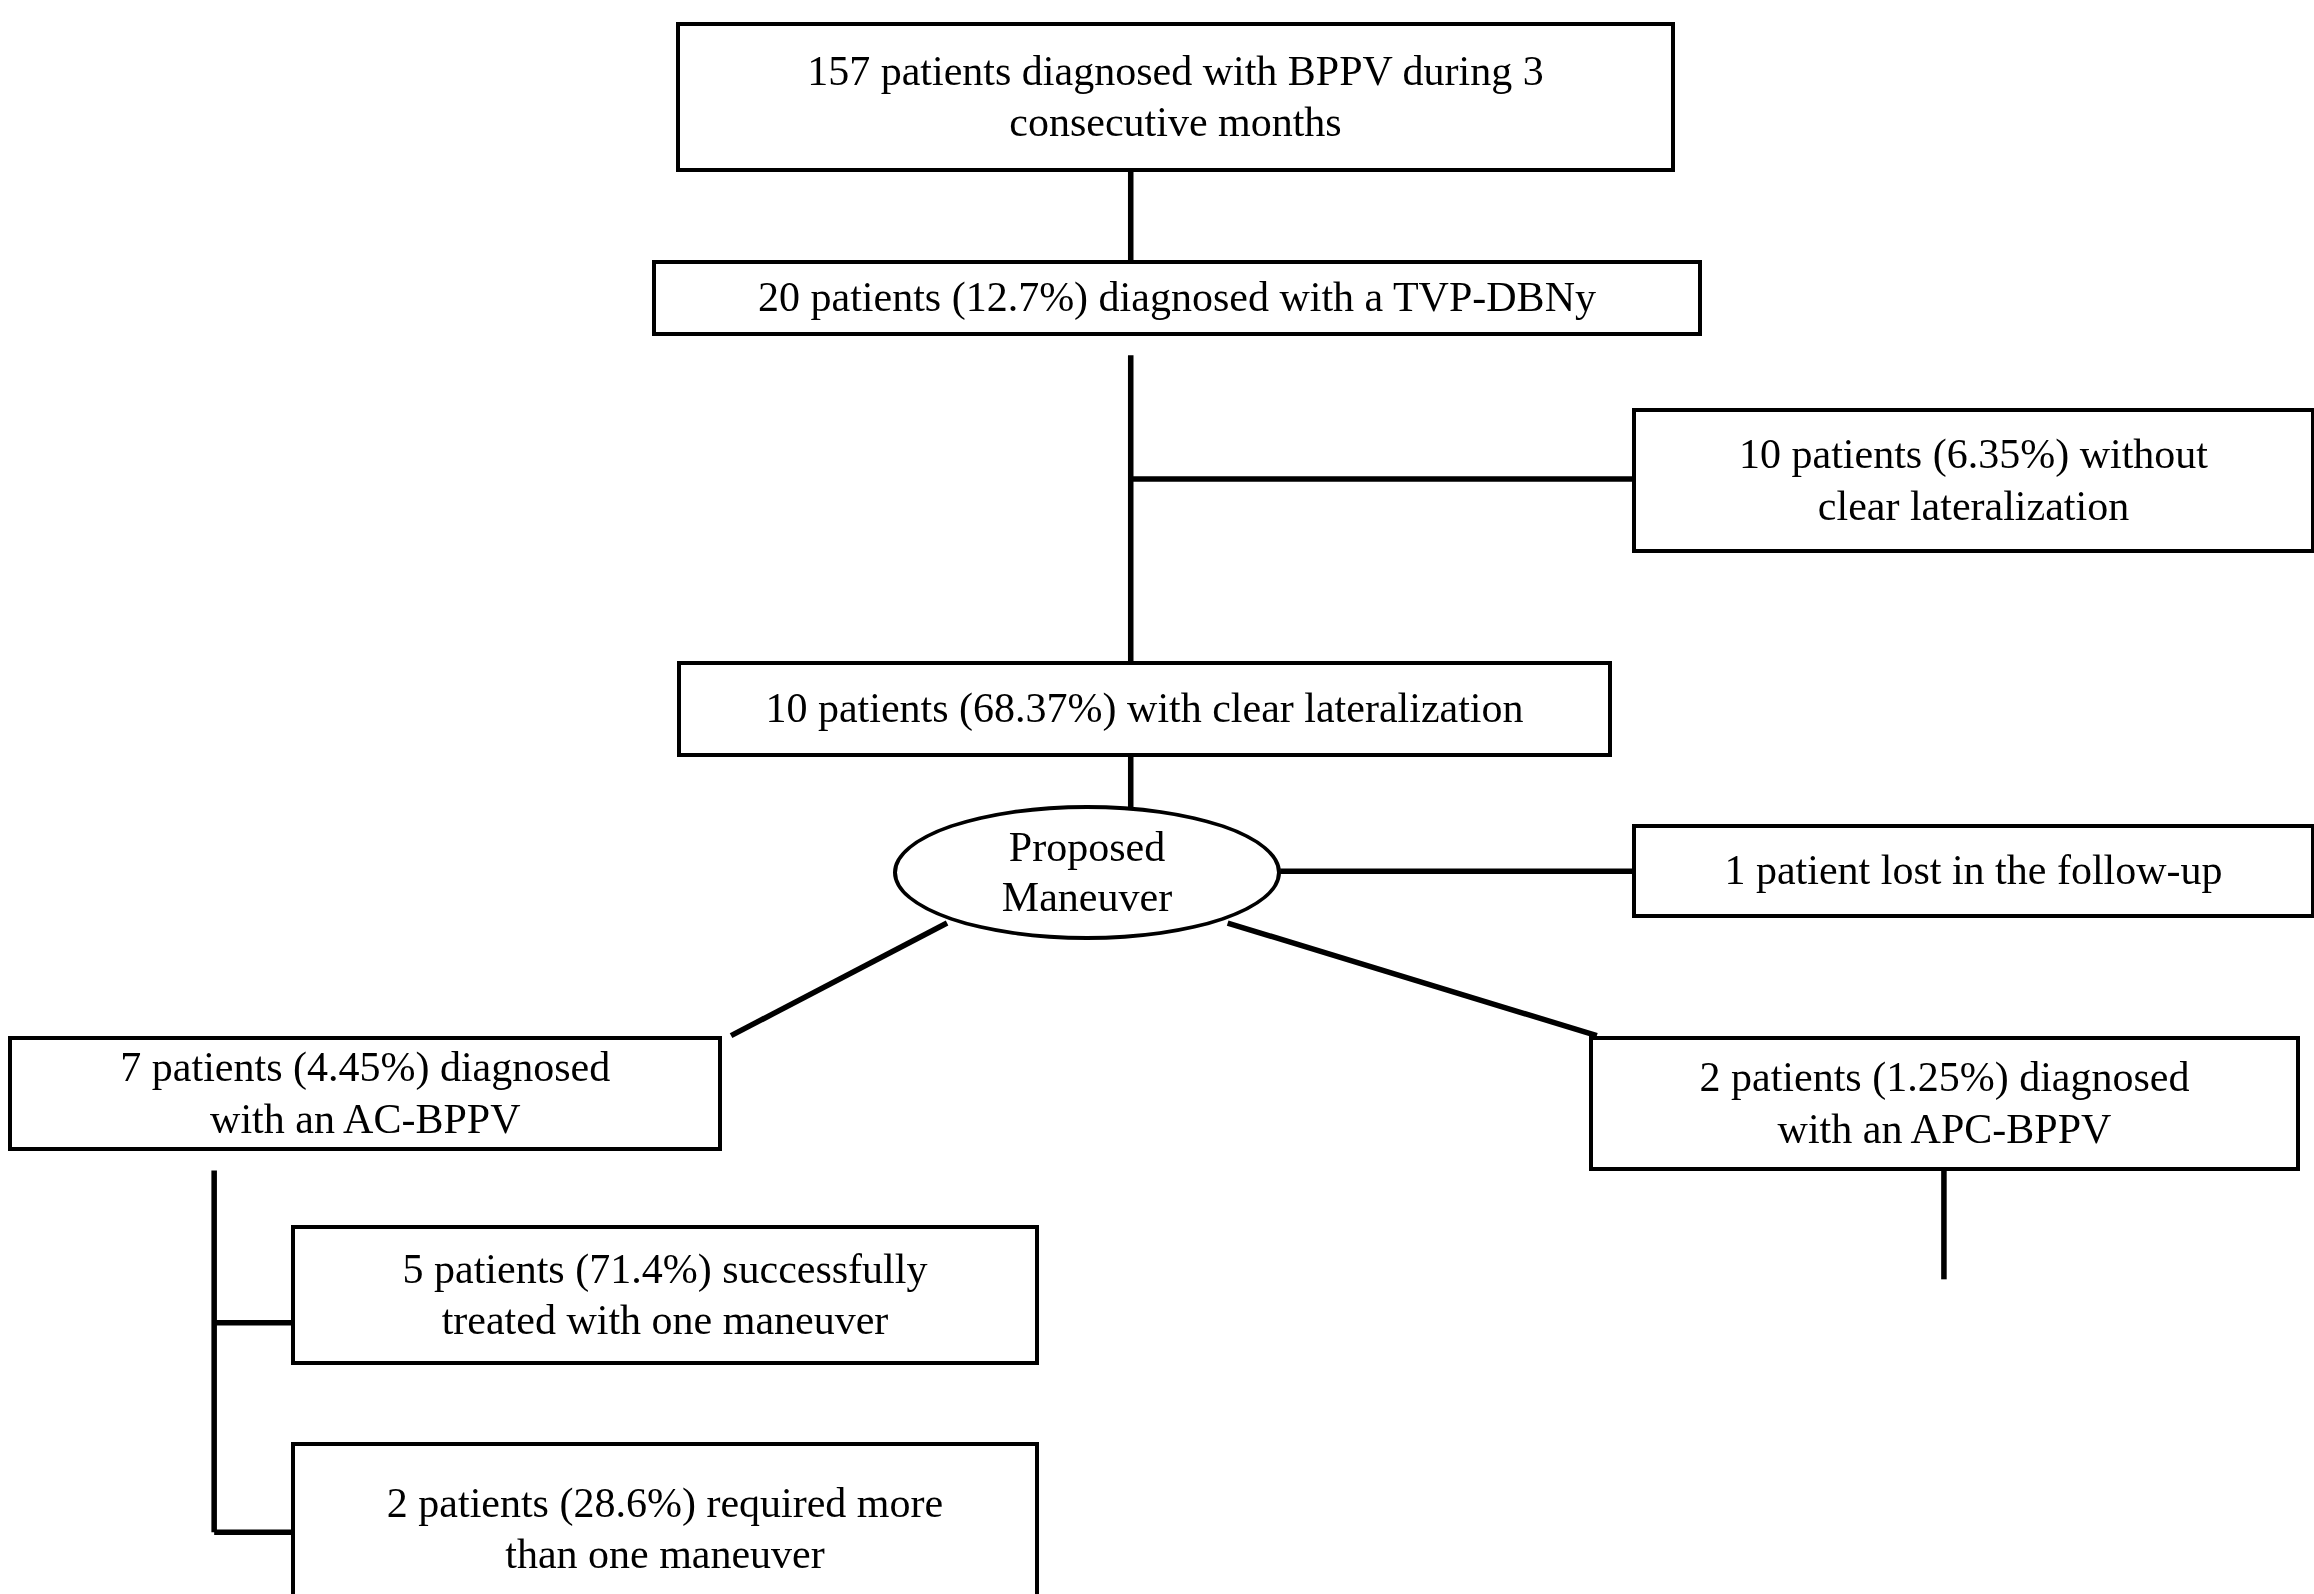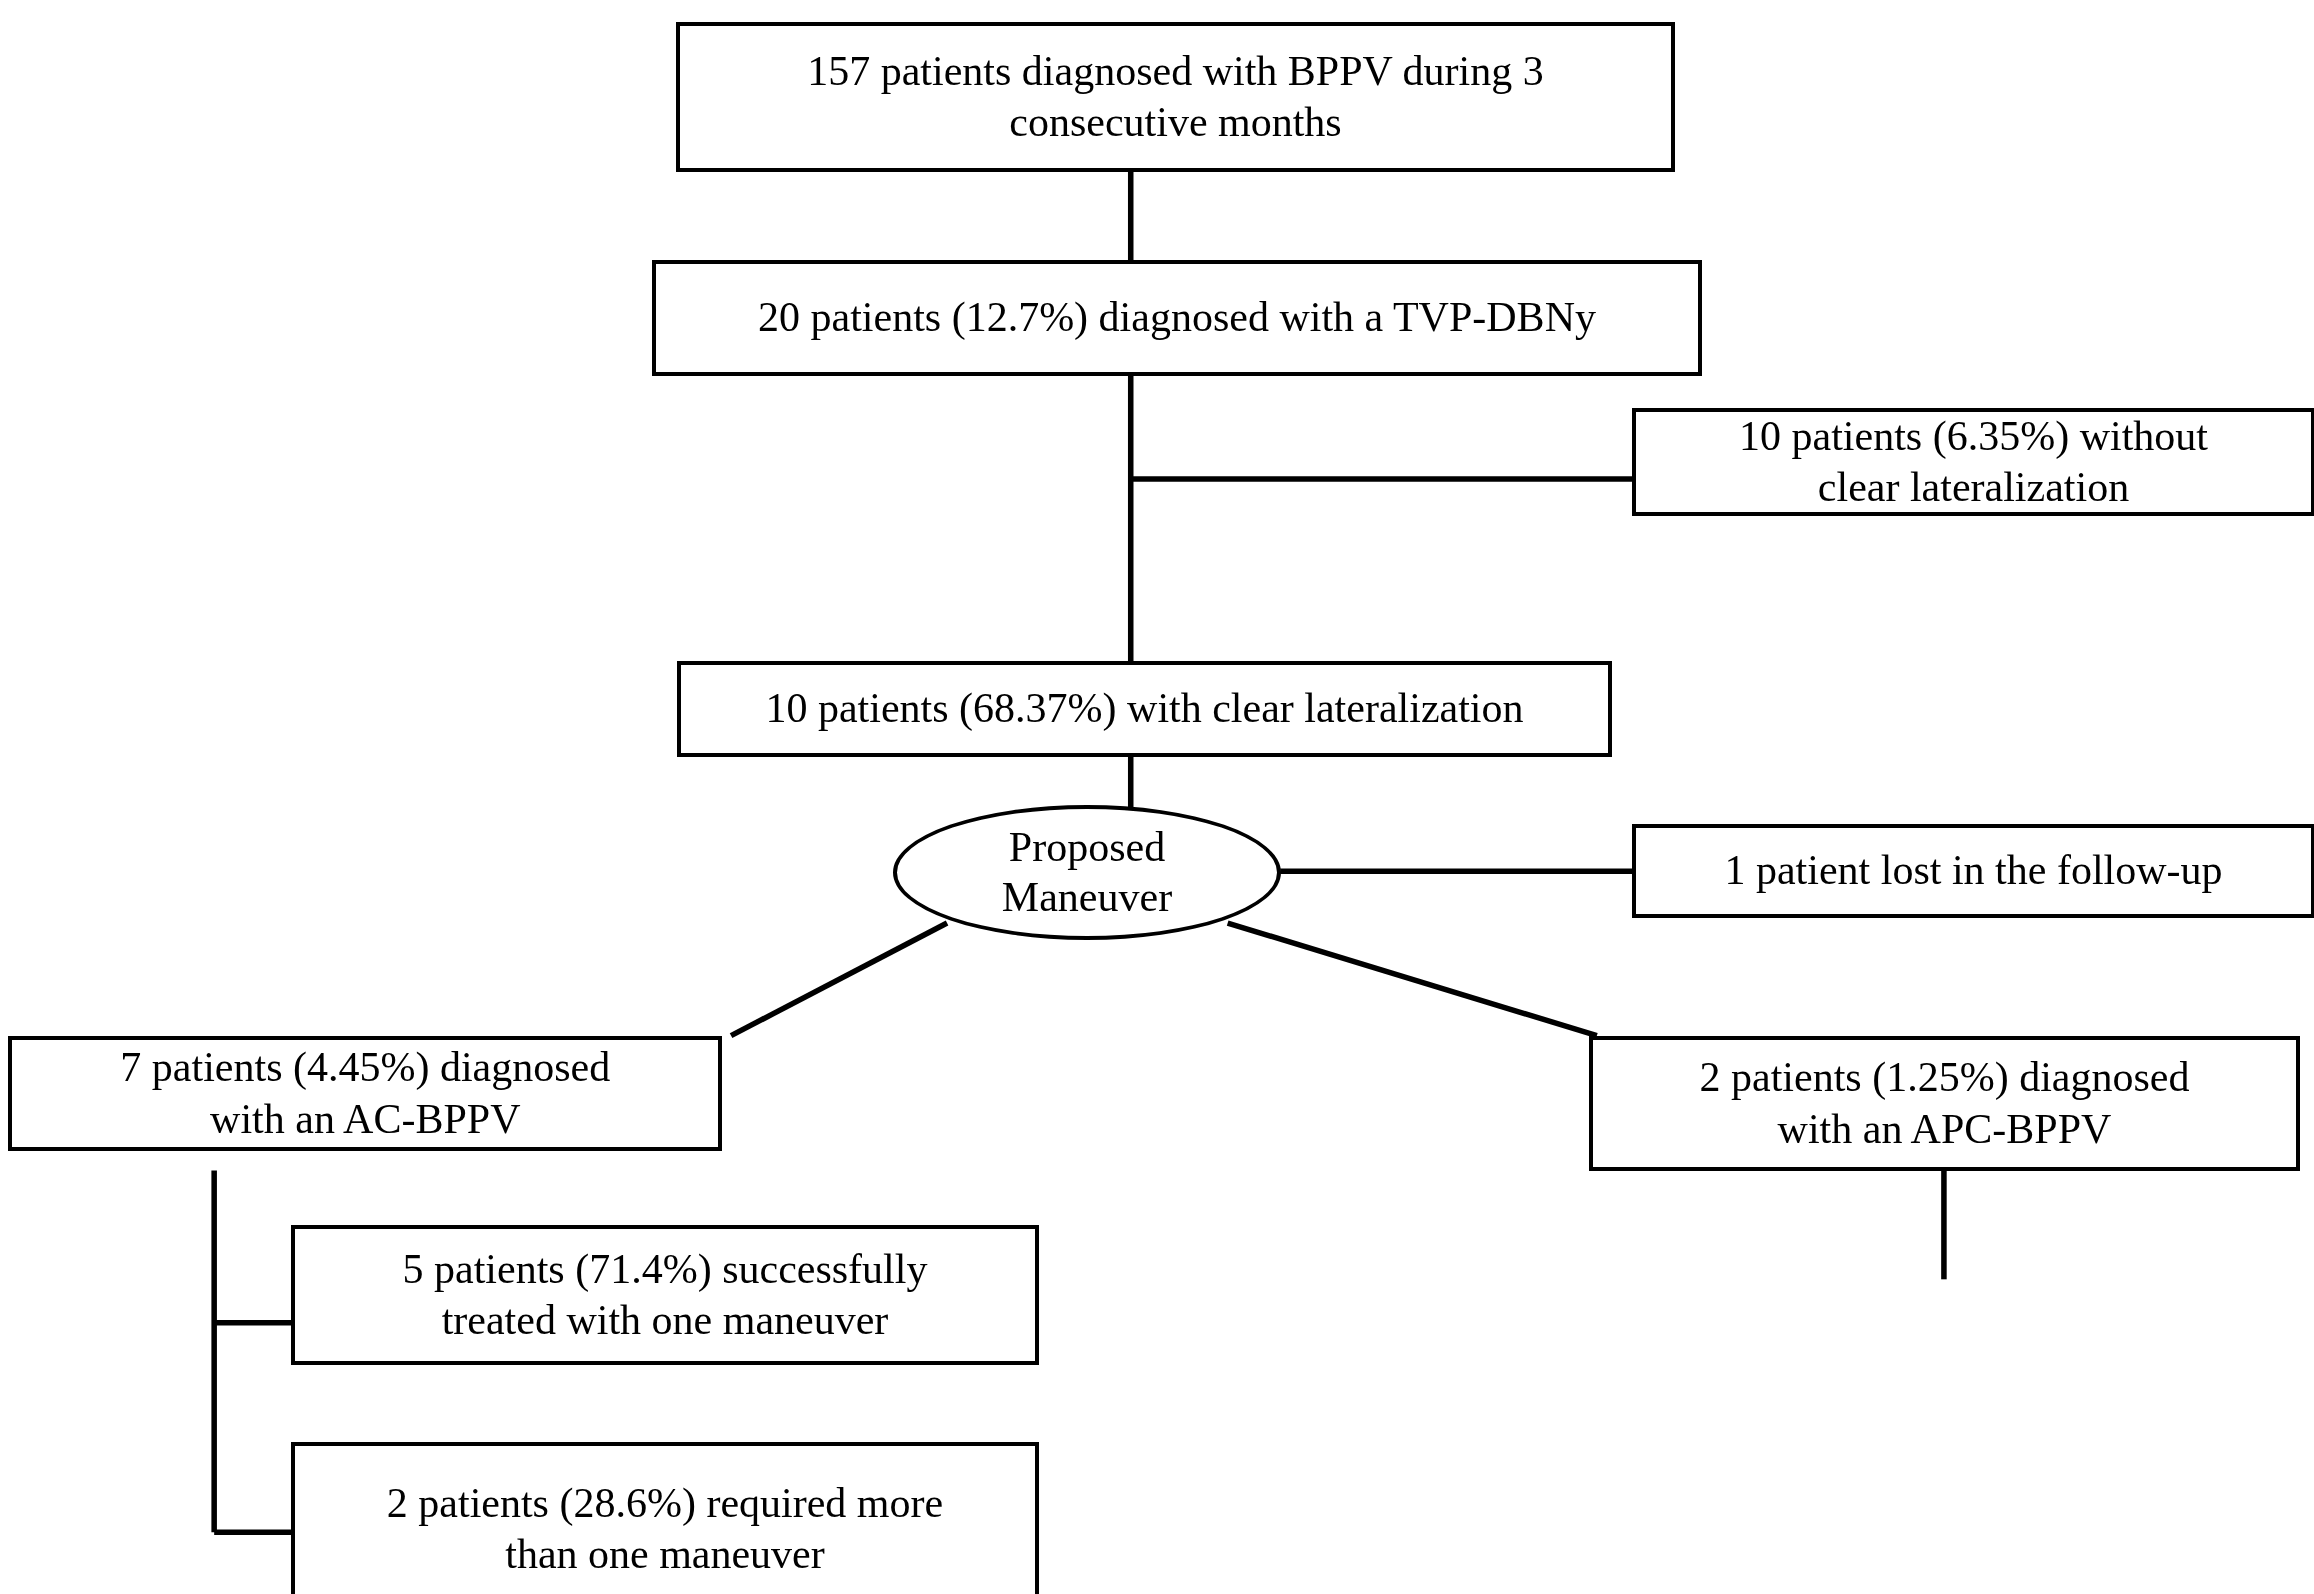--- a/index.html
+++ b/index.html
@@ -53,25 +53,25 @@
   </svg>
 
   <div class="node" style="left:676px; top:22px; width:999px; height:150px;">
     <div>
       <span>157 patients diagnosed with BPPV during 3</span>
       <br>
       <span>consecutive months</span>
     </div>
   </div>
 
-  <div class="node" style="left:652px; top:260px; width:1050px; height:116px;">
+  <div class="node" style="left:652px; top:260px; width:1050px; height:76px;">
     <span>20 patients (12.7%) diagnosed with a TVP-DBNy</span>
   </div>
 
-  <div class="node" style="left:1632px; top:408px; width:683px; height:108px;">
+  <div class="node" style="left:1632px; top:408px; width:683px; height:145px;">
     <div>
       <span>10 patients (6.35%)  without</span>
       <br>
       <span>clear lateralization</span>
     </div>
   </div>
 
   <div class="node" style="left:677px; top:661px; width:935px; height:96px;">
     <span>10 patients (68.37%) with clear lateralization</span>
   </div>

